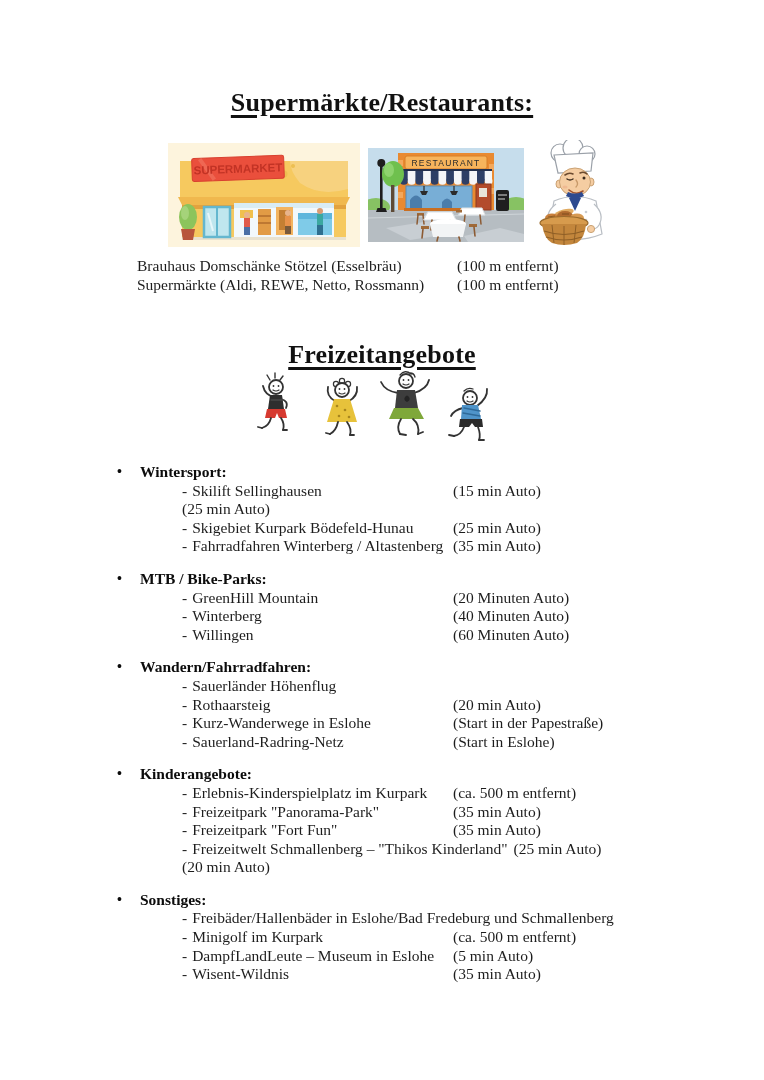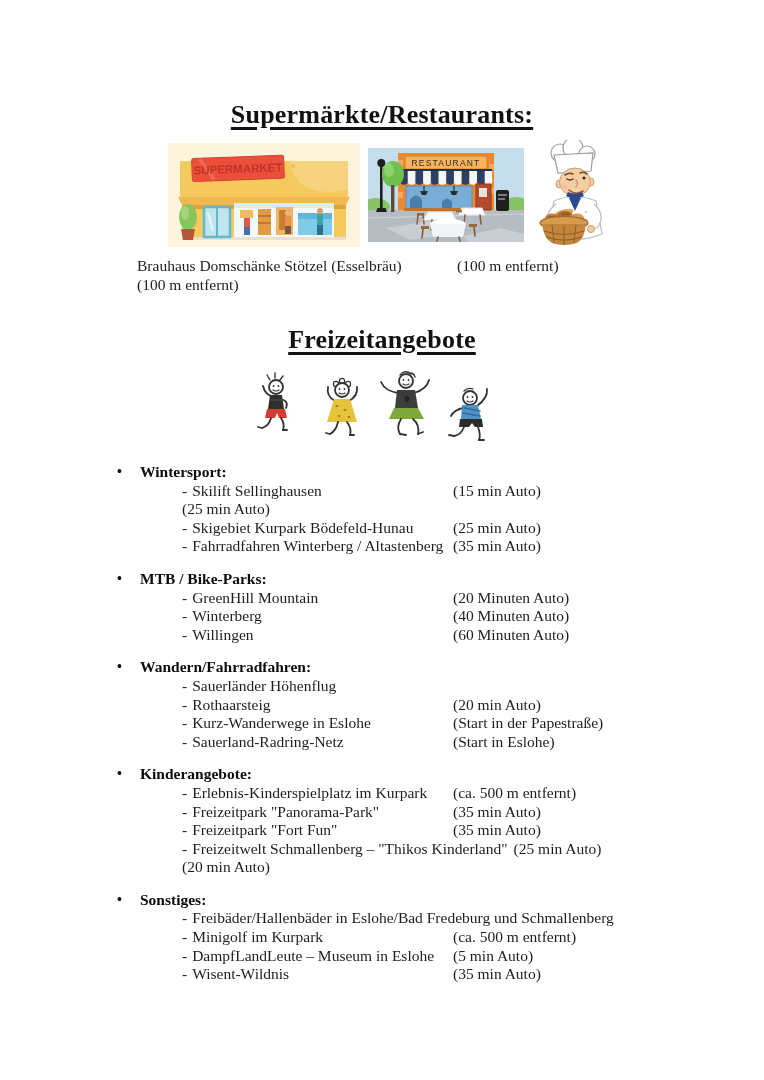--- a/index.html
+++ b/index.html
@@ -11,24 +11,23 @@
     color:#1d1d1d;
     overflow:hidden;
   }
   .title{
     position:absolute;left:0;width:100%;
     text-align:center;font-weight:bold;font-size:26px;color:#111;
     text-decoration:underline;
     text-decoration-thickness:2.5px;
     text-underline-offset:4px;
     letter-spacing:.2px;
-    margin-top:12px;
   }
   #title-main{top:88px;}
-  #title-second{top:313px;}
+  #title-second{top:340px;}
   .images-row{
     position:absolute;top:140px;left:168px;
     display:flex;align-items:center;gap:8px;
   }
   .nearby{
     position:absolute;top:257px;left:137px;
     font-size:15.5px;line-height:18.7px;white-space:nowrap;
   }
   .n-row{display:flex;}
   .n-name{min-width:320px;}
@@ -245,20 +244,21 @@
 
   <div class="nearby">
 
 
       <div class="n-row">
         <span class="n-name">Brauhaus Domschänke Stötzel (Esselbräu)</span>
         <span class="n-dist">(100 m entfernt)</span>
       </div>
 
       <div class="n-row">
+        <span class="n-name">Supermärkte (Aldi, REWE, Netto, Rossmann)</span>
         <span class="n-dist">(100 m entfernt)</span>
       </div>
     </div>
 
   <div id="title-second" class="title">Freizeitangebote</div>
 
   <div id="kids-wrap">
     <svg width="245" height="80" viewBox="0 0 245 80" fill="none" stroke="#333333" stroke-width="1.8" stroke-linecap="round">
       <g>
         <path d="M20 10 l-3 -5 M25 8 l0 -5 M30 10 l3 -4" stroke-width="1.4"></path>

